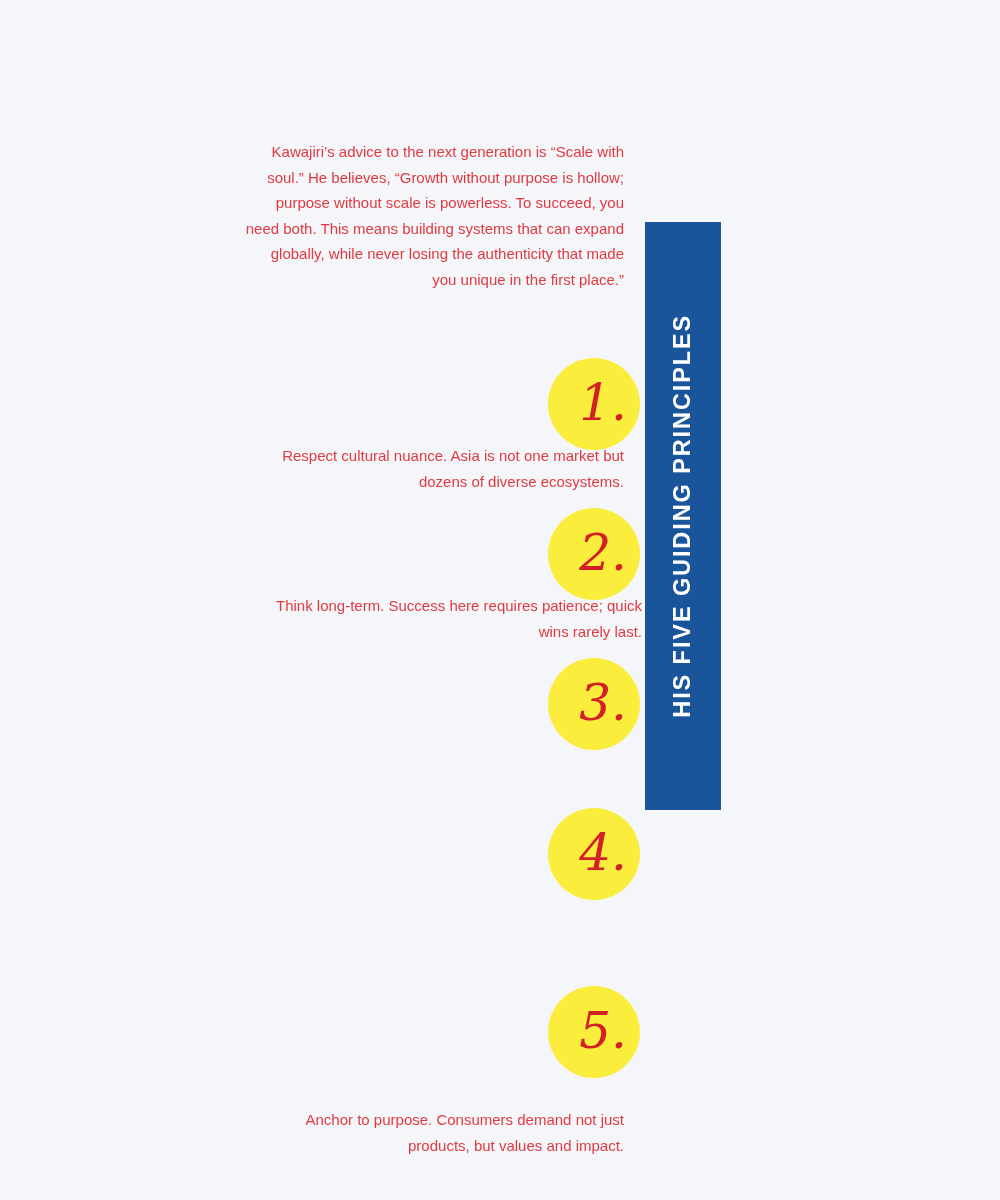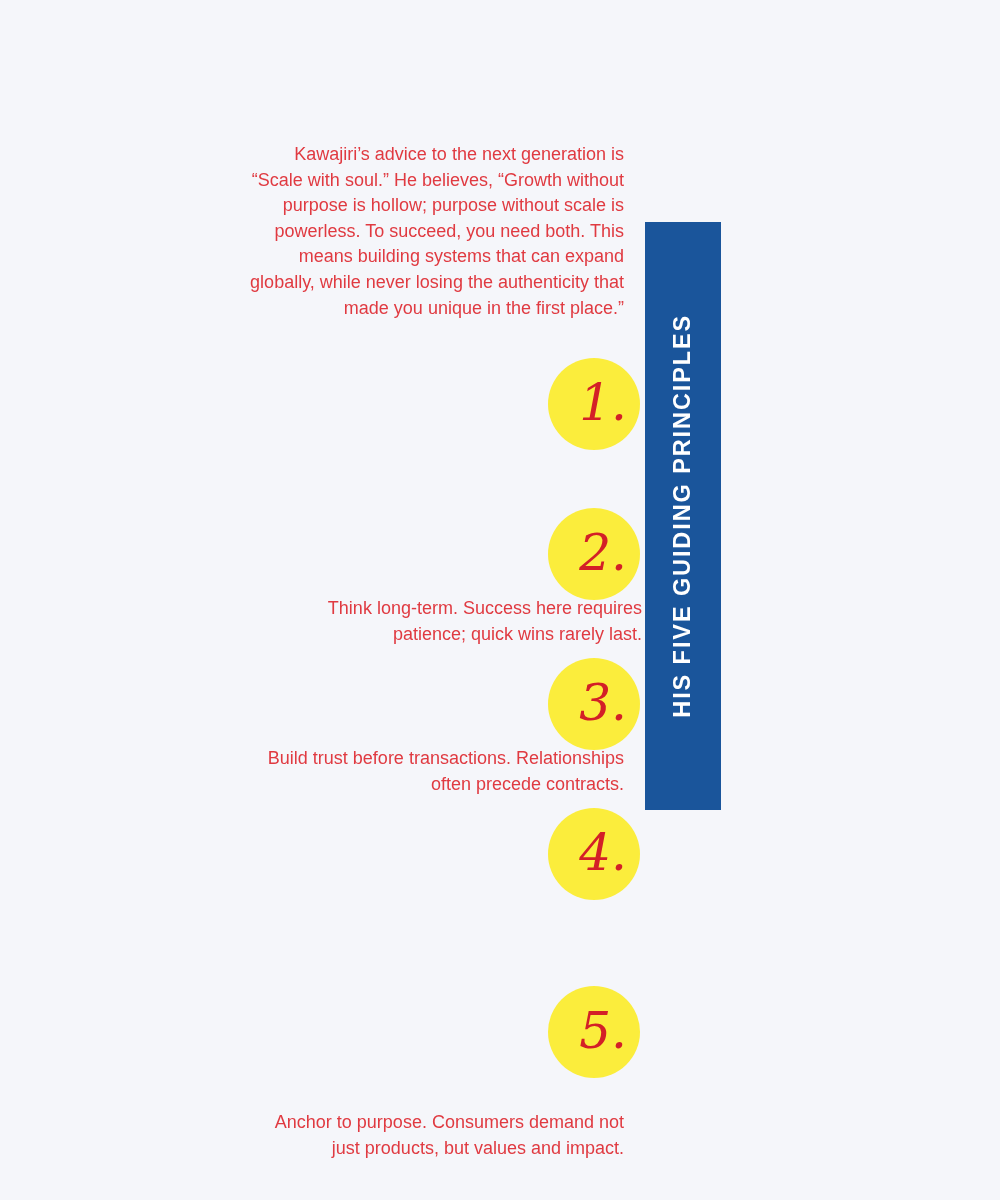--- a/index.html
+++ b/index.html
@@ -47,21 +47,21 @@
   }
 
   
   .text-col {
     position: absolute;
     left: 244px;
     width: 380px;
     text-align: right;
     color: #e03a41;
     font-family: "Liberation Sans", sans-serif;
-    font-size: 18px;
+    font-size: 15px;
     line-height: 25.6px;
     z-index: 3;
   }
 
   .intro {
     top: 124px;
   }
 
   .principle-text-1 { top: 428px; }
   .principle-text-2 { top: 578px; margin-left: 18px; }
@@ -106,30 +106,30 @@
 
   <div class="banner">
     <span class="banner-label">HIS FIVE GUIDING PRINCIPLES</span>
   </div>
 
   <p class="text-col intro">Kawajiri’s advice to the next generation is “Scale with soul.” He believes, “Growth without purpose is hollow; purpose without scale is powerless. To succeed, you need both. This means building systems that can expand globally, while never losing the authenticity that made you unique in the first place.”</p>
 
   <div class="circle circle-1">
     <span class="circle-num">1.</span>
   </div>
+  <p class="text-col principle-text-1">Respect cultural nuance. Asia is not one market but dozens of diverse ecosystems.</p>
 
   <div class="circle circle-2">
     <span class="circle-num">2.</span>
   </div>
   <p class="text-col principle-text-2">Think long-term. Success here requires patience; quick wins rarely last.</p>
 
   <div class="circle circle-3">
     <span class="circle-num">3.</span>
   </div>
-  <p class="text-col principle-text-3">Build trust before transactions. Relationships often precede contracts.</p>
 
   <div class="circle circle-4">
     <span class="circle-num">4.</span>
   </div>
 
   <div class="circle circle-5">
     <span class="circle-num">5.</span>
   </div>
   <p class="text-col principle-text-5">Anchor to purpose. Consumers demand not just products, but values and impact.</p>
 

